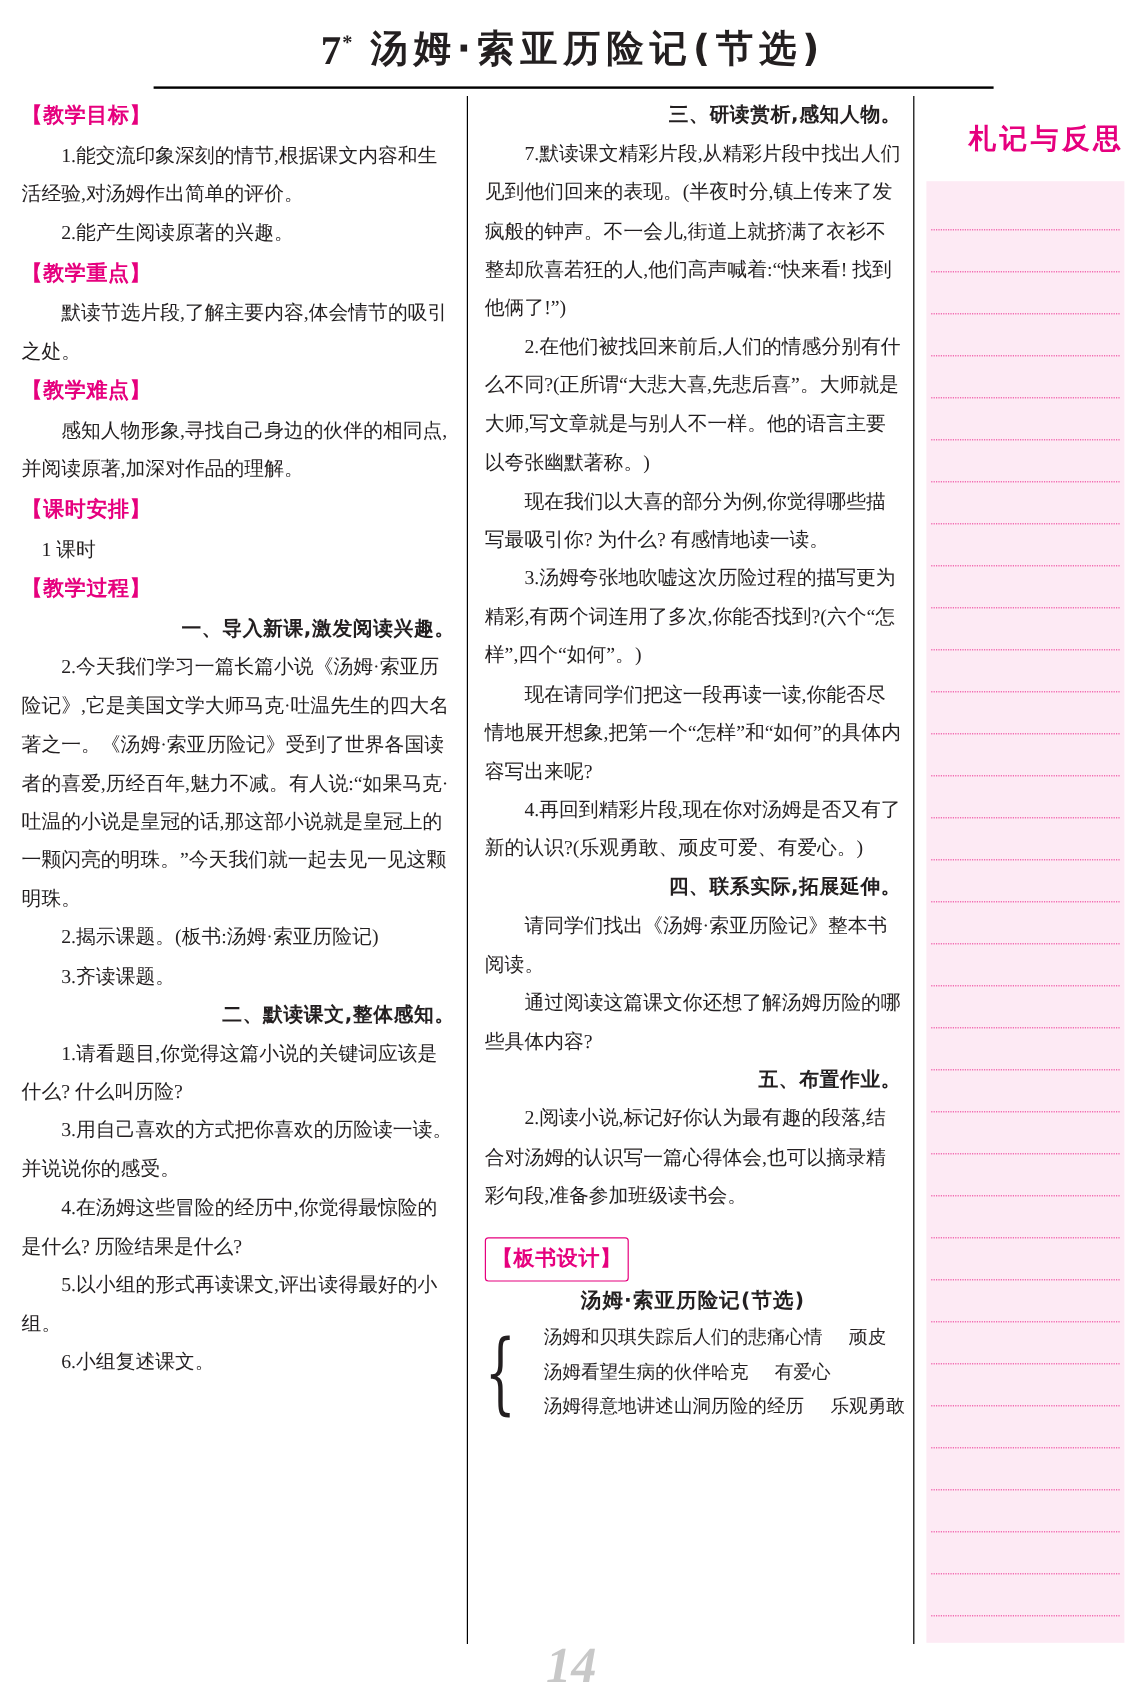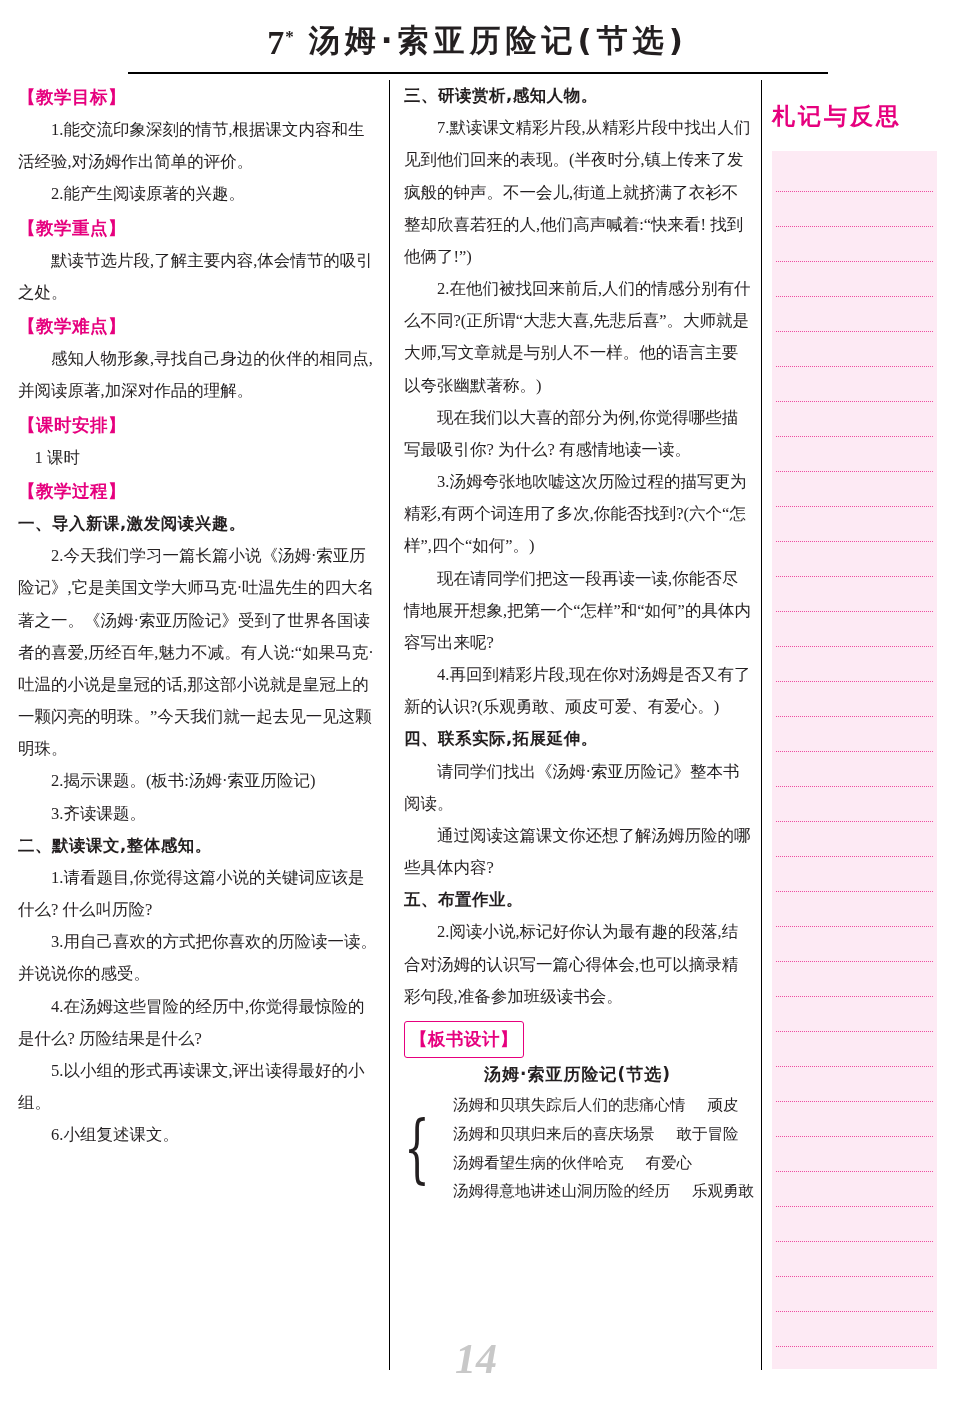--- a/index.html
+++ b/index.html
@@ -62,43 +62,44 @@
     padding-left:10px;
   }
   .col p{margin:0;}
   .indent{text-indent:2em;}
   .indent1{text-indent:1em;}
   .heading-bold{
     font-weight:bold;
     font-family:"DejaVu Sans","Liberation Sans",sans-serif;
     font-size:16.5px;
     letter-spacing:0.5px;
+    text-align:right;
   }
   
   .tag{
     color:#e6007e;
     font-weight:bold;
     font-size:17.5px;
     font-family:"DejaVu Sans","Liberation Sans",sans-serif;
     letter-spacing:0.5px;
     margin:2px 0 0 0;
   }
   .tag.boxed{
     display:inline-block;
     border:1.6px solid #e6007e;
     padding:0px 5px 1px 5px;
     border-radius:3px;
-    margin-top:8px;
+    margin-top:18px;
   }
   
   .notes-title{
     color:#e6007e;
     font-weight:bold;
     font-size:23px;
-    text-align:left;
+    text-align:right;
     letter-spacing:3px;
     font-family:"DejaVu Sans","Liberation Sans",sans-serif;
     padding:14px 0 12px 0;
   }
   .notes-area{
     background:#fdeaf4;
     height:1218px;
     box-sizing:border-box;
     padding:6px 4px;
   }
@@ -128,21 +129,21 @@
     font-family:"DejaVu Serif",serif;
     margin-right:2px;
     transform:scaleX(0.55);
     transform-origin:left center;
     display:inline-block;
   }
   .board-lines p{margin:0;white-space:nowrap;}
   .gap{display:inline-block;width:22px;}
   .page-number{
     position:absolute;
-    left:455px;bottom:32px;
+    left:455px;bottom:2px;
     font-size:42px;
     color:#c8c8c8;
     font-style:italic;
     font-weight:bold;
     font-family:"Liberation Serif",serif;
     z-index:0;
   }
 </style>
 </head>
 <body>
@@ -205,21 +206,20 @@
       <p class="indent">2.阅读小说,标记好你认为最有趣的段落,结合对汤姆的认识写一篇心得体会,也可以摘录精彩句段,准备参加班级读书会。</p>
 
       <p class="tag boxed">【板书设计】</p>
 
       <p class="board-title">汤姆·索亚历险记(节选)</p>
 
       <div class="board-body">
         <span class="brace">{</span>
         <div class="board-lines">
           <p><span>汤姆和贝琪失踪后人们的悲痛心情</span><span class="gap"></span><span>顽皮</span></p>
-          <p><span>汤姆和贝琪归来后的喜庆场景</span><span class="gap"></span><span>敢于冒险</span></p>
           <p><span>汤姆看望生病的伙伴哈克</span><span class="gap"></span><span>有爱心</span></p>
           <p><span>汤姆得意地讲述山洞历险的经历</span><span class="gap"></span><span>乐观勇敢</span></p>
         </div>
       </div>
     </div>
 
     <div class="col col-right">
       <div class="notes-title">札记与反思</div>
       <div class="notes-area">
         <div class="note-line"></div>

